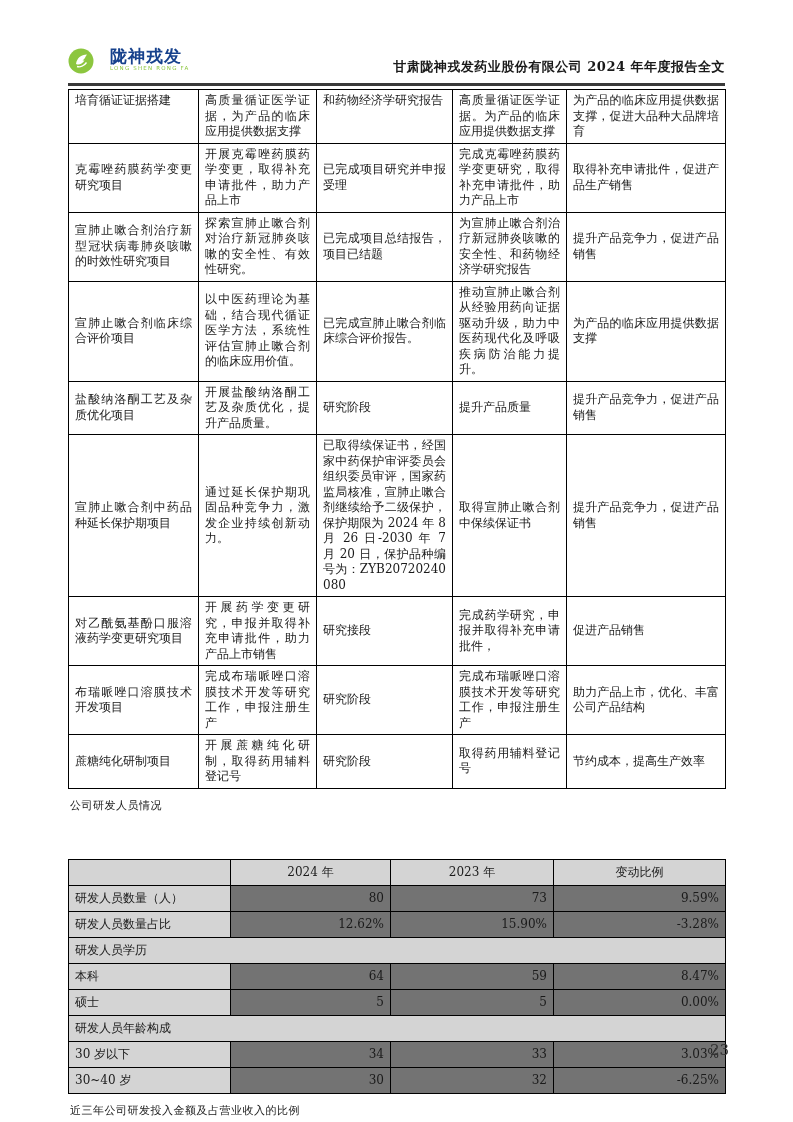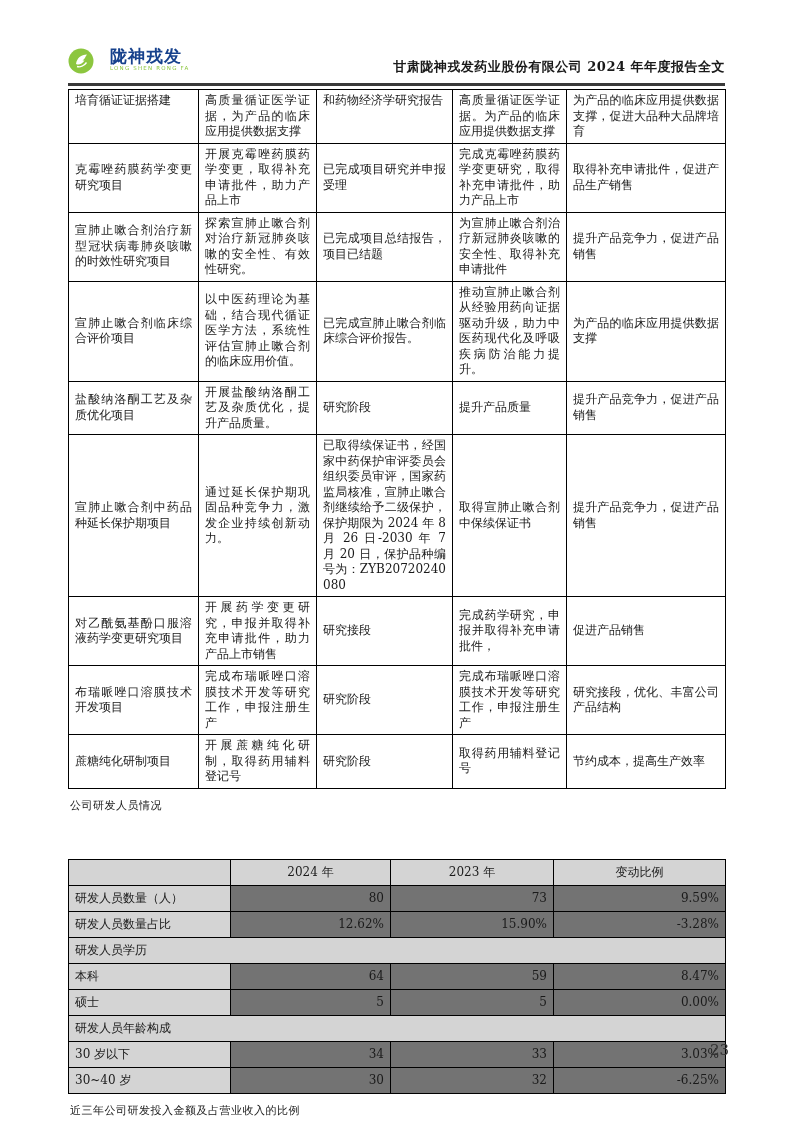--- a/index.html
+++ b/index.html
@@ -85,21 +85,21 @@
           <td>克霉唑药膜药学变更研究项目</td>
           <td>开展克霉唑药膜药学变更，取得补充申请批件，助力产品上市</td>
           <td>已完成项目研究并申报受理</td>
           <td>完成克霉唑药膜药学变更研究，取得补充申请批件，助力产品上市</td>
           <td>取得补充申请批件，促进产品生产销售</td>
         </tr>
         <tr>
           <td>宣肺止嗽合剂治疗新型冠状病毒肺炎咳嗽的时效性研究项目</td>
           <td>探索宣肺止嗽合剂对治疗新冠肺炎咳嗽的安全性、有效性研究。</td>
           <td>已完成项目总结报告，项目已结题</td>
-          <td>为宣肺止嗽合剂治疗新冠肺炎咳嗽的安全性、取得补充申请批件</td>
+          <td>为宣肺止嗽合剂治疗新冠肺炎咳嗽的安全性、和药物经济学研究报告</td>
           <td>提升产品竞争力，促进产品销售</td>
         </tr>
         <tr>
           <td>宣肺止嗽合剂临床综合评价项目</td>
           <td>以中医药理论为基础，结合现代循证医学方法，系统性评估宣肺止嗽合剂的临床应用价值。</td>
           <td>已完成宣肺止嗽合剂临床综合评价报告。</td>
           <td>推动宣肺止嗽合剂从经验用药向证据驱动升级，助力中医药现代化及呼吸疾病防治能力提升。</td>
           <td>为产品的临床应用提供数据支撑</td>
         </tr>
         <tr>
@@ -121,21 +121,21 @@
           <td>开展药学变更研究，申报并取得补充申请批件，助力产品上市销售</td>
           <td>研究接段</td>
           <td>完成药学研究，申报并取得补充申请批件，</td>
           <td>促进产品销售</td>
         </tr>
         <tr>
           <td>布瑞哌唑口溶膜技术开发项目</td>
           <td>完成布瑞哌唑口溶膜技术开发等研究工作，申报注册生产</td>
           <td>研究阶段</td>
           <td>完成布瑞哌唑口溶膜技术开发等研究工作，申报注册生产</td>
-          <td>研究接段，优化、丰富公司产品结构</td>
+          <td>助力产品上市，优化、丰富公司产品结构</td>
         </tr>
         <tr>
           <td>蔗糖纯化研制项目</td>
           <td>开展蔗糖纯化研制，取得药用辅料登记号</td>
           <td>研究阶段</td>
           <td>取得药用辅料登记号</td>
           <td>节约成本，提高生产效率</td>
         </tr>
       </tbody>
     </table>

